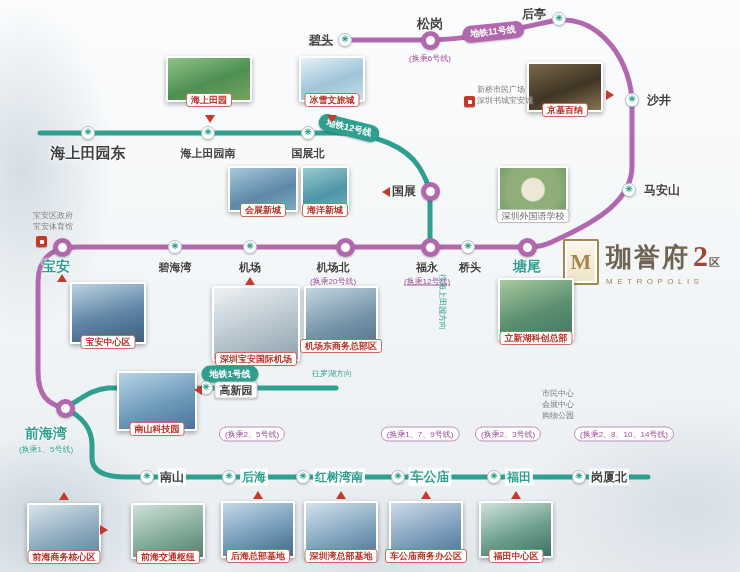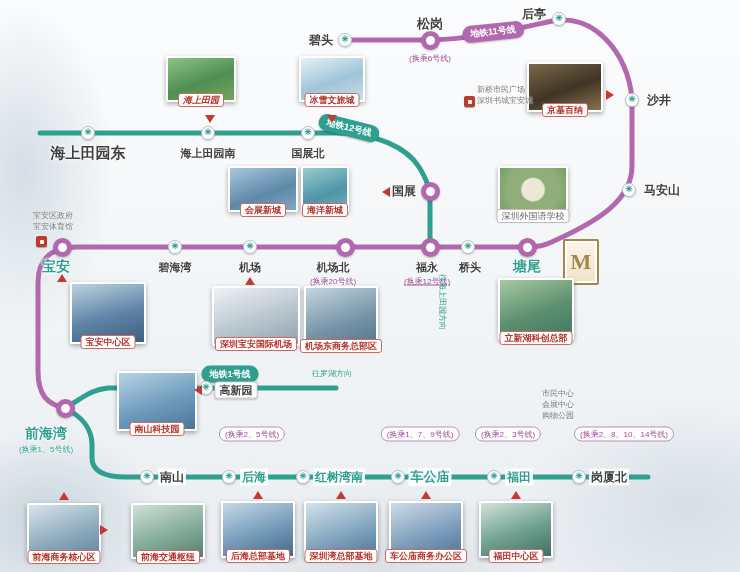--- a/index.html
+++ b/index.html
@@ -86,26 +86,34 @@
     <path class="lp" d="M343,40 L425,40 C472,40 520,28 552,21 C594,13 627,52 632,98 L632,166 C632,200 598,221 556,240 C544,246 538,247 524,247 L78,247 C50,247 38,259 38,283 L38,371 C38,396 48,404 64,408"></path>
     <path class="lt" d="M40,133 L336,133 C377,133 407,148 419,167 C427,180 430,188 430,203 L430,247"></path>
     <path class="lt" d="M64,408 C80,401 88,390 108,388 L336,388"></path>
     <path class="lt" d="M64,408 C82,416 92,429 92,445 L92,458 C92,472 106,477 126,477 L648,477"></path>
   </svg>
 
   <div id="logo">
     <div class="emblem">
       <span>M</span>
     </div>
+    <div class="logo-col">
+      <div class="logo-row">
+        <span class="logo-name">珈誉府</span>
+        <span class="logo-num">2</span>
+        <span class="logo-unit">区</span>
+      </div>
+      <div class="logo-latin">METROPOLIS</div>
+    </div>
   </div>
 <div class="badge" style="left: 493px; top: 32px; background: rgb(177, 104, 174); transform: translate(-50%, -50%) rotate(-6deg);">地铁11号线</div>
     <div class="badge" style="left: 349px; top: 128px; background: rgb(47, 159, 143); transform: translate(-50%, -50%) rotate(14deg);">地铁12号线</div>
     <div class="badge" style="left: 230px; top: 374px; background: rgb(47, 159, 143); transform: translate(-50%, -50%) rotate(0deg);">地铁1号线</div>
     <div class="stn" style="left: 338px; top: 33px;">✳</div>
-    <div class="slabel" style="left: 321px; top: 40px; font-size: 12px; color: rgb(64, 64, 64);">碧头</div>
+    <div class="slabel" style="left: 321px; top: 40px; font-size: 12px; color: rgb(64, 64, 64); text-decoration: underline;">碧头</div>
     <div class="xfer" style="left: 420.5px; top: 30.5px;"></div>
     <div class="slabel" style="left: 430px; top: 24px; font-size: 13px; color: rgb(64, 64, 64);">松岗</div>
     <div class="sub" style="left: 430px; top: 58px; color: rgb(154, 77, 150);">(换乘6号线)</div>
     <div class="stn" style="left: 552px; top: 12px;">✳</div>
     <div class="slabel" style="left: 534px; top: 14px; font-size: 12px; color: rgb(64, 64, 64);">后亭</div>
     <div class="stn" style="left: 625px; top: 93px;">✳</div>
     <div class="slabel" style="left: 659px; top: 100px; font-size: 12px; color: rgb(64, 64, 64);">沙井</div>
     <div class="stn" style="left: 622px; top: 183px;">✳</div>
     <div class="slabel" style="left: 662px; top: 190px; font-size: 12px; color: rgb(64, 64, 64);">马安山</div>
     <div class="stn" style="left: 81px; top: 126px;">✳</div>
@@ -146,42 +154,42 @@
     <div class="stn" style="left: 391px; top: 470px;">✳</div>
     <div class="slabel" style="left: 430px; top: 477px; font-size: 13px; color: rgb(47, 159, 143); background: rgba(255, 255, 255, 0.88); padding: 0px 2px;">车公庙</div>
     <div class="stn" style="left: 487px; top: 470px;">✳</div>
     <div class="slabel" style="left: 519px; top: 477px; font-size: 12px; color: rgb(47, 159, 143); background: rgba(255, 255, 255, 0.88); padding: 0px 2px;">福田</div>
     <div class="stn" style="left: 572px; top: 470px;">✳</div>
     <div class="slabel" style="left: 609px; top: 477px; font-size: 12px; color: rgb(64, 64, 64); background: rgba(255, 255, 255, 0.88); padding: 0px 2px;">岗厦北</div>
     <div class="pill" style="left: 252px; top: 434px;">(换乘2、5号线)</div>
     <div class="pill" style="left: 420px; top: 434px;">(换乘1、7、9号线)</div>
     <div class="pill" style="left: 508px; top: 434px;">(换乘2、3号线)</div>
     <div class="pill" style="left: 624px; top: 434px;">(换乘2、8、10、14号线)</div>
-    <div class="photo ph-park" style="left: 166px; top: 56px; width: 70px; height: 46px; font-style: italic;">
+    <div class="photo ph-park" style="left: 166px; top: 56px; width: 86px; height: 46px;">
       <div class="plabel">海上田园</div>
     </div>
     <div class="photo ph-ice" style="left: 299px; top: 56px; width: 66px; height: 46px;">
       <div class="plabel">冰雪文旅城</div>
     </div>
     <div class="photo ph-mall" style="left: 527px; top: 62px; width: 76px; height: 50px;">
       <div class="plabel">京基百纳</div>
     </div>
     <div class="photo ph-expo" style="left: 228px; top: 166px; width: 70px; height: 46px;">
       <div class="plabel">会展新城</div>
     </div>
     <div class="photo ph-ocean" style="left: 301px; top: 166px; width: 48px; height: 46px;">
       <div class="plabel">海洋新城</div>
     </div>
     <div class="photo ph-school" style="left: 498px; top: 166px; width: 70px; height: 52px;">
       <div class="plabel gray">深圳外国语学校</div>
     </div>
     <div class="photo ph-city" style="left: 60px; top: 282px; width: 76px; height: 62px; margin-left: 10px;">
       <div class="plabel">宝安中心区</div>
     </div>
-    <div class="photo ph-airport" style="left: 212px; top: 286px; width: 88px; height: 60px;">
+    <div class="photo ph-airport" style="left: 212px; top: 286px; width: 88px; height: 75px;">
       <div class="plabel">深圳宝安国际机场</div>
     </div>
     <div class="photo ph-towers" style="left: 304px; top: 286px; width: 74px; height: 62px;">
       <div class="plabel">机场东商务总部区</div>
     </div>
     <div class="photo ph-lake" style="left: 498px; top: 278px; width: 76px; height: 62px;">
       <div class="plabel">立新湖科创总部</div>
     </div>
     <div class="photo ph-tech" style="left: 117px; top: 371px; width: 80px; height: 60px;">
       <div class="plabel">南山科技园</div>

